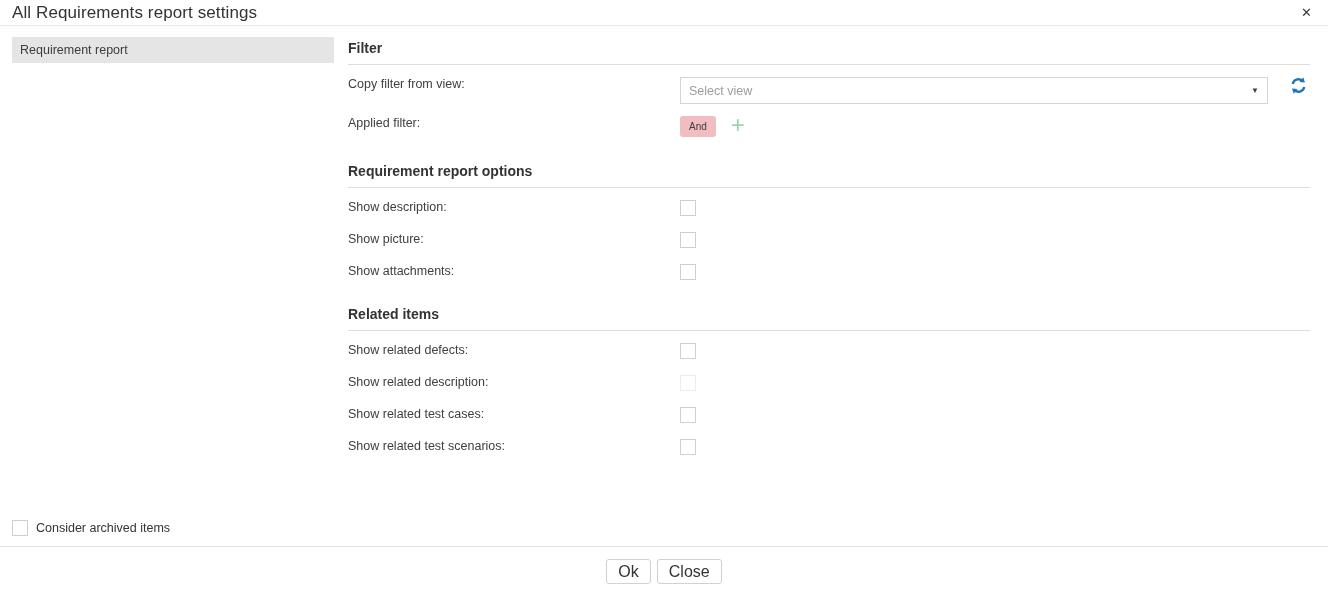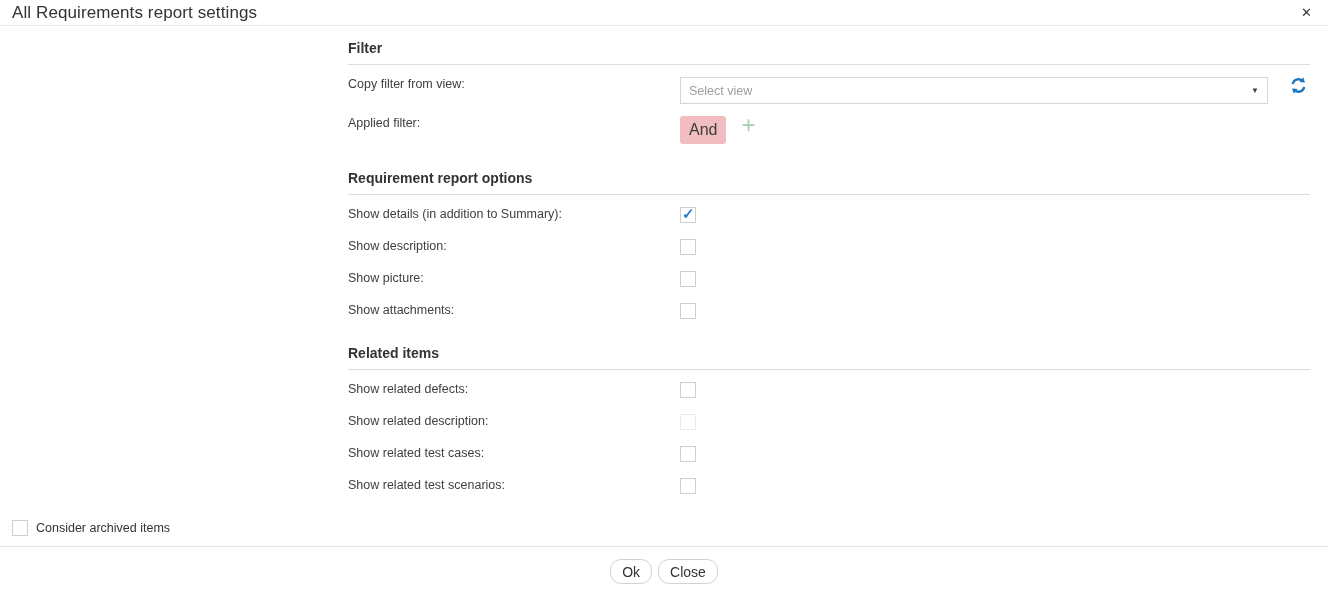--- a/index.html
+++ b/index.html
@@ -41,21 +41,21 @@
     width:588px; height:27px; background:#fff;
     border:1px solid #d5d5d5; display:flex; align-items:center;
     padding:0 8px; cursor:pointer;gap:12px;
   }
   .select-placeholder { font-size:12.5px; color:#9e9e9e; }
   .select-caret { margin-left:auto; font-size:8px; color:#3f3f3f; }
   .refresh-btn { margin-left:22px; cursor:pointer; display:flex; align-items:center; }
   
   .and-chip {
     display:inline-block; background:#f1bdc0; color:#3c3c3c;
-    font-size:16px; padding:5px 9px; border-radius:3px; cursor:pointer;
+    font-size:10px; padding:5px 9px; border-radius:3px; cursor:pointer;
   }
   .plus-btn {
     margin-left:15px; color:#a3d1aa; font-size:24px; font-weight:400;
     line-height:18px; cursor:pointer;
   }
   
   .checkbox {
     width:16px; height:16px; background:#fff;
     border:1px solid #cfcfcf; position:relative; cursor:pointer; flex:none;
   }
@@ -65,38 +65,39 @@
     color:#2b7cd3; font-size:15px; font-weight:700;
   }
   
   .footer { position:absolute; left:0; right:0; bottom:12px; background:#fff; }
   .archived-row { display:flex; align-items:center; margin:0 0 10px 12px; }
   .archived-label { margin-left:8px; font-size:12.5px; color:#333; }
   .footer-divider { border-top:1px solid #e3e3e3; }
   .buttons { display:flex; justify-content:center; gap:6px; padding:12px 0 14px 0; }
   .btn {
     min-width:35px; height:25px; padding:0 11px;
-    background:#fff; border:1px solid #d2d2d2; border-radius:11px;
+    background:#fff; border:1px solid #d2d2d2; border-radius:3px;
     font-family:"Liberation Sans", sans-serif;
-    font-size:14px; color:#333; cursor:pointer;
+    font-size:16px; color:#333; cursor:pointer;
   }
 </style>
 </head>
 <body>
 
 <div class="dialog">
 
   <div class="header">
     <span class="title">All Requirements report settings</span>
     <span class="close-btn">✕</span>
   </div>
 
   <div class="content">
 
     <div class="sidebar">
+      <div class="side-item selected">Requirement report</div>
     </div>
 
     <div class="main">
 
       <div class="section-heading">Filter</div>
 
       <div class="row">
         <span class="row-label">Copy filter from view:</span>
         <div class="select-box">
           <span class="select-placeholder">Select view</span>
@@ -115,24 +116,20 @@
       </div>
 
       <div class="row">
         <span class="row-label">Applied filter:</span>
         <span class="and-chip">And</span>
         <span class="plus-btn">+</span>
       </div>
 
       <div class="section-heading" style="margin-top:26px;">Requirement report options</div>
 
-      <div class="row">
-        <span class="row-label">Show details (in addition to Summary):</span>
-        <span class="checkbox checked"></span>
-      </div>
       <div class="row">
         <span class="row-label">Show description:</span>
         <span class="checkbox"></span>
       </div>
       <div class="row">
         <span class="row-label">Show picture:</span>
         <span class="checkbox"></span>
       </div>
       <div class="row">
         <span class="row-label">Show attachments:</span>

